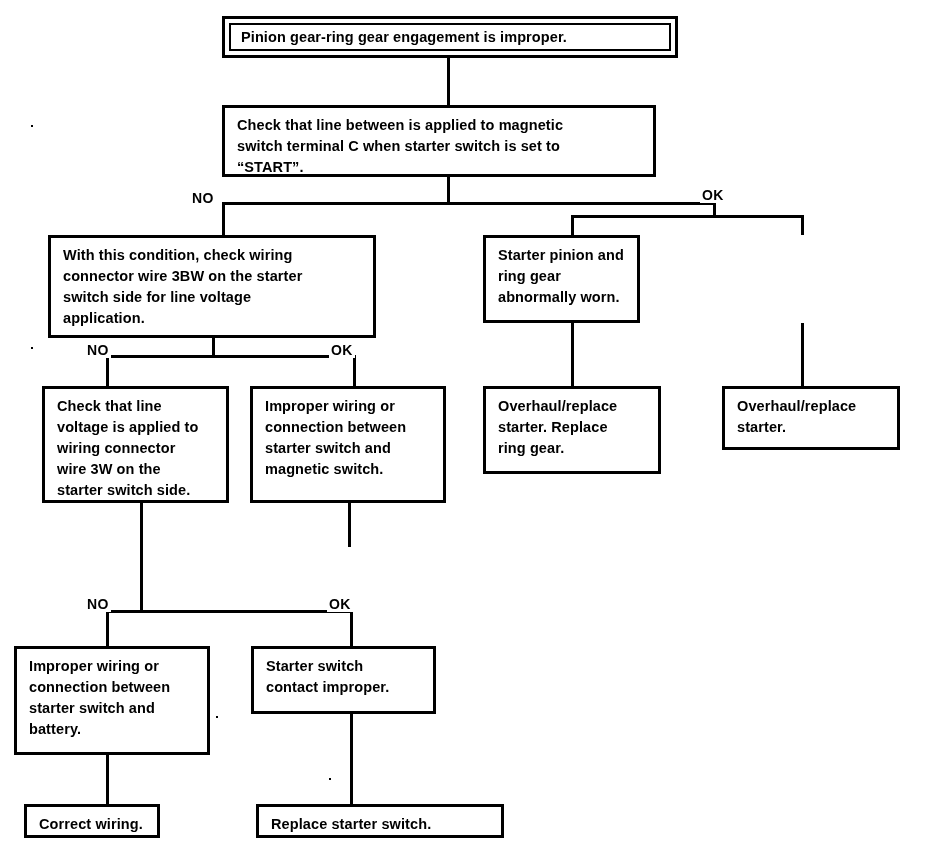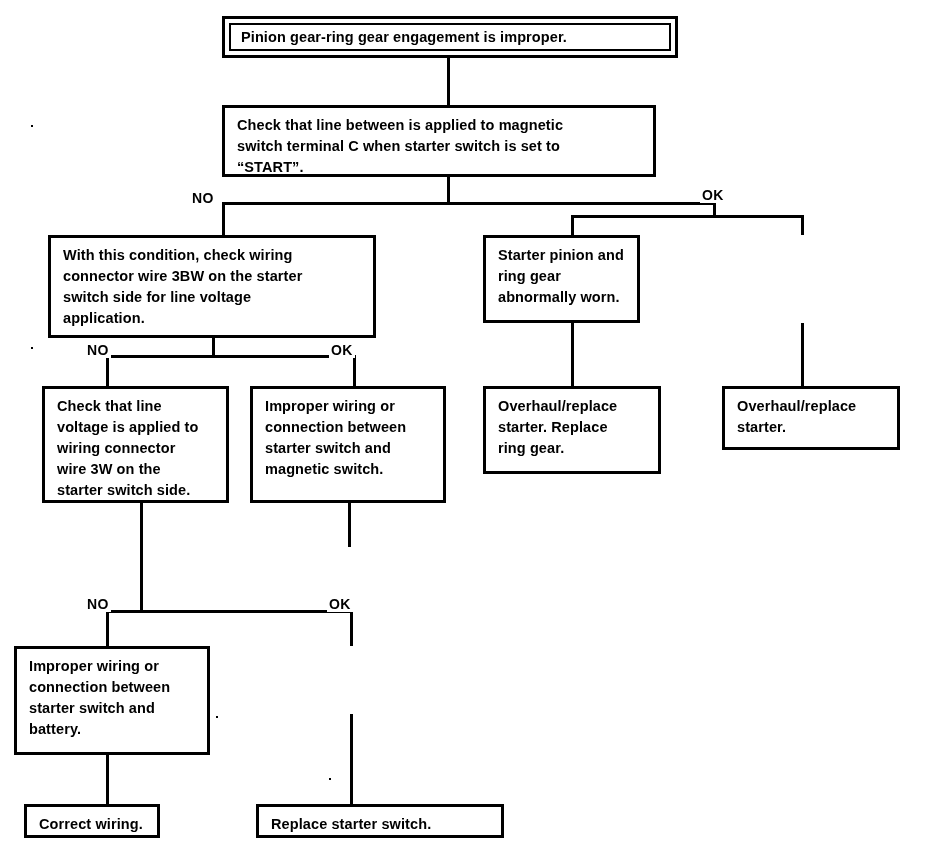--- a/index.html
+++ b/index.html
@@ -170,20 +170,24 @@
   </div>
 
 
   <div class="node" style="left:14px; top:646px; width:196px; height:109px;">
     <span class="txt">Improper wiring or
 connection between
 starter switch and
 battery.</span>
   </div>
 
+  <div class="node" style="left:251px; top:646px; width:185px; height:68px;">
+    <span class="txt">Starter switch
+contact improper.</span>
+  </div>
 
   <div class="node" style="left:24px; top:804px; width:136px; height:34px;">
     <span class="txt">Correct wiring.</span>
   </div>
 
   <div class="node" style="left:256px; top:804px; width:248px; height:34px;">
     <span class="txt">Replace starter switch.</span>
   </div>
 
   <div class="branch-label" style="left:190px; top:190px;">NO</div>

